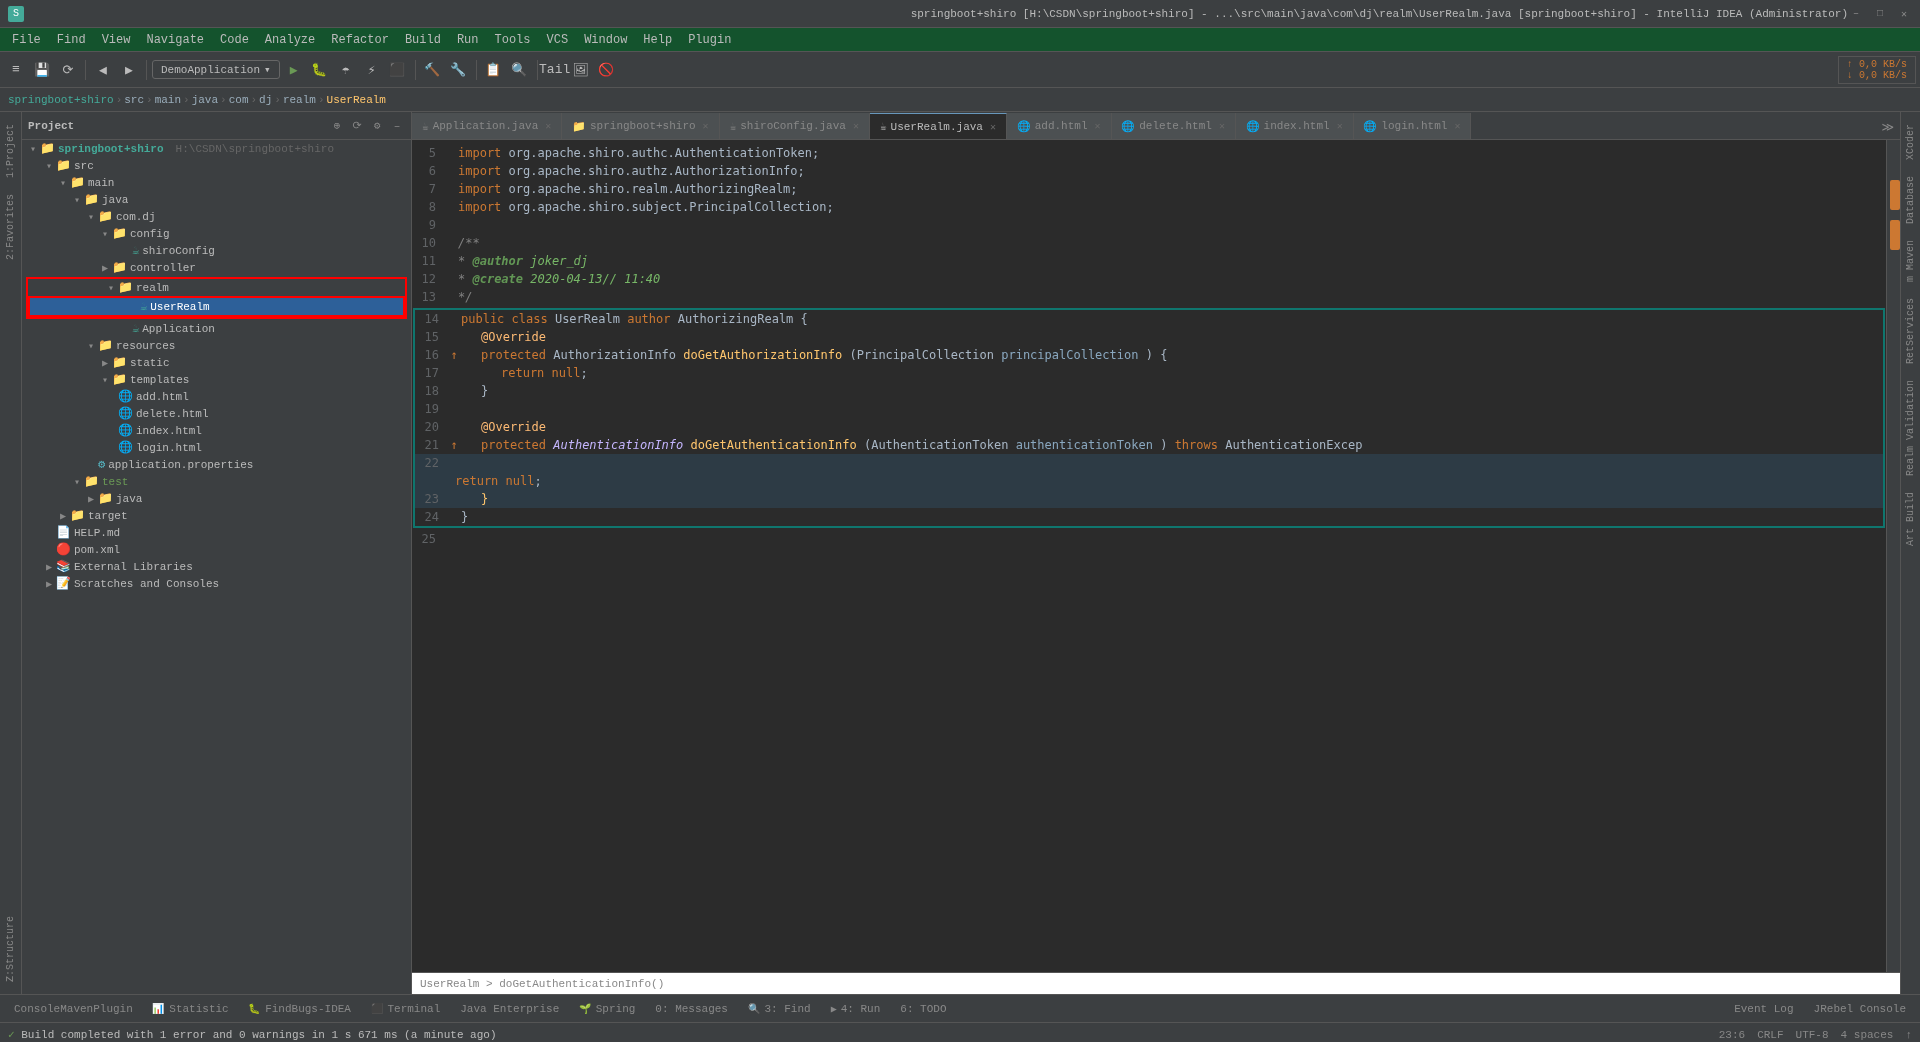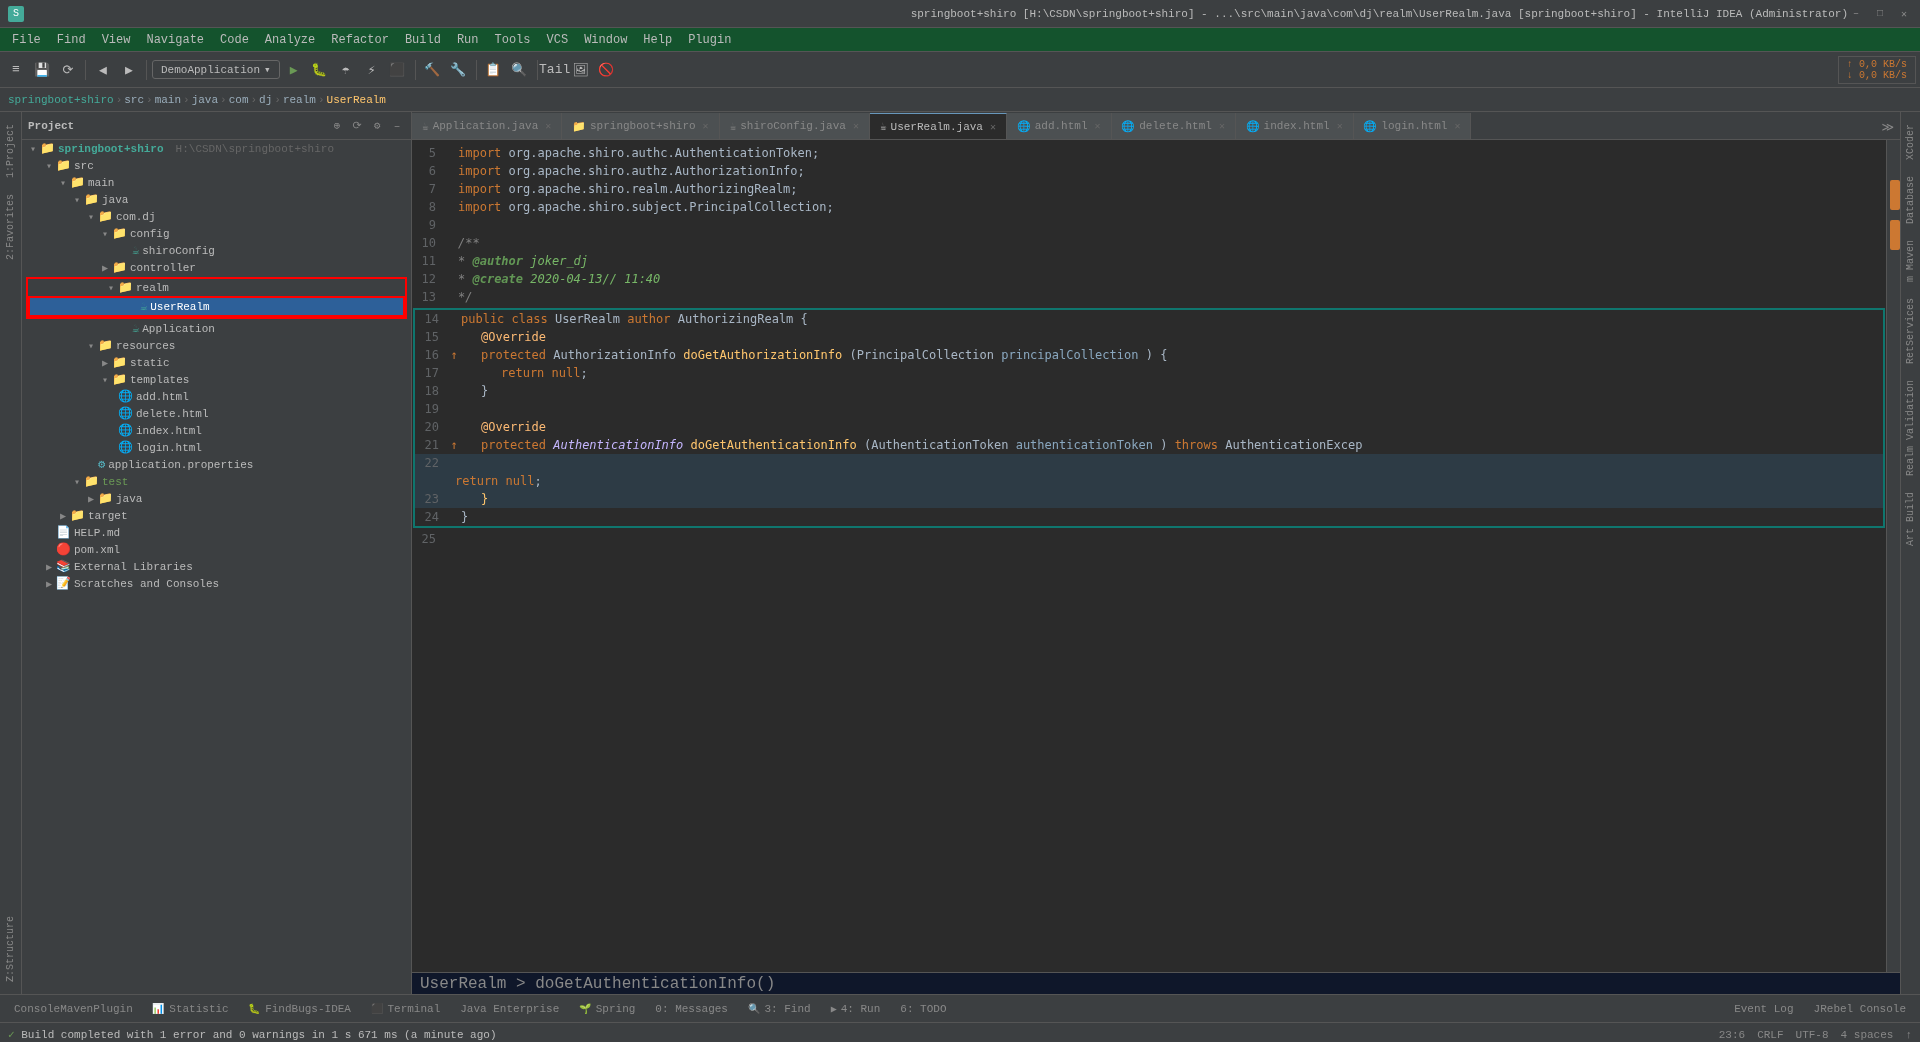--- a/index.html
+++ b/index.html
@@ -67,21 +67,21 @@
     .kw { color: #cc7832; font-weight: normal; }
     .kw2 { color: #cc7832; }
     .method { color: #ffc66d; }
     .annotation { color: #fdba74; text-align: center; }
     .comment { color: #808080; font-style: italic; }
     .javadoc-tag { color: #629755; font-weight: bold; font-style: italic; }
     .javadoc-val { color: #77b767; font-style: italic; }
     .param-name { color: #8aa8c0; }
 
     
-    #editor-breadcrumb { background: #0f172a; height: 22px; display: flex; align-items: center; padding: 0 8px; border-top: 1px solid #555; font-size: 16px; color: #888; }
+    #editor-breadcrumb { background: #ffffff; height: 22px; display: flex; align-items: center; padding: 0 8px; border-top: 1px solid #555; font-size: 11px; color: #888; }
 
     
     #status-bar { background: #3c3f41; height: 24px; display: flex; align-items: center; padding: 0 8px; border-top: 1px solid #555; font-size: 11px; color: #bbb; gap: 8px; }
     .status-left { flex: 1; }
     .status-right { display: flex; gap: 12px; color: #888; }
 
     
     #bottom-tabs { background: #3c3f41; height: 28px; display: flex; align-items: center; border-top: 1px solid #555; padding: 0 4px; }
     .bottom-tab { display: flex; align-items: center; padding: 3px 10px; cursor: pointer; font-size: 11px; color: #888; gap: 4px; border-radius: 3px 3px 0 0; }
     .bottom-tab .tab-icon { font-size: 10px; }

